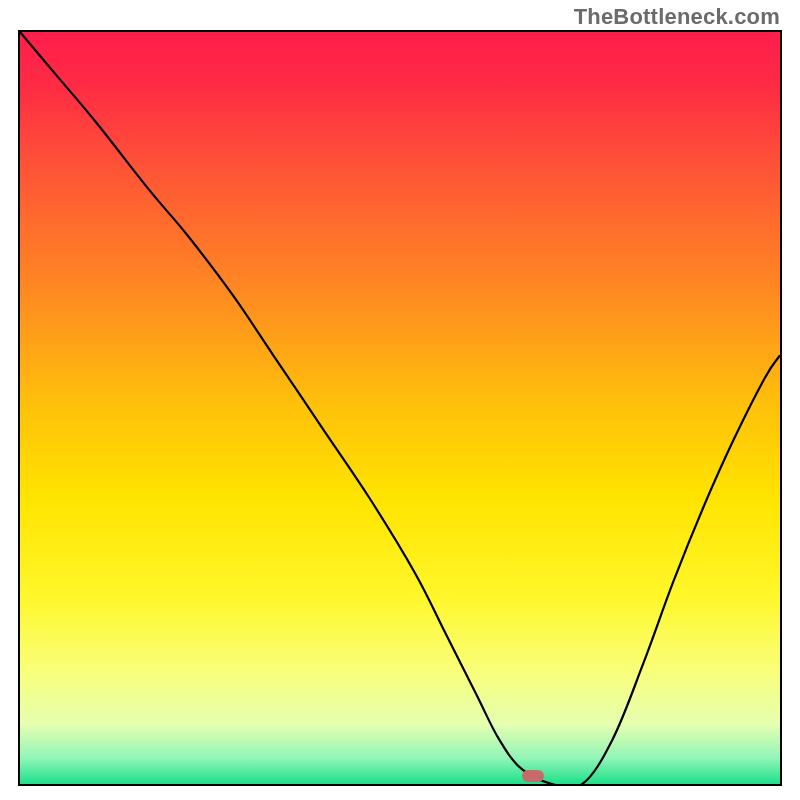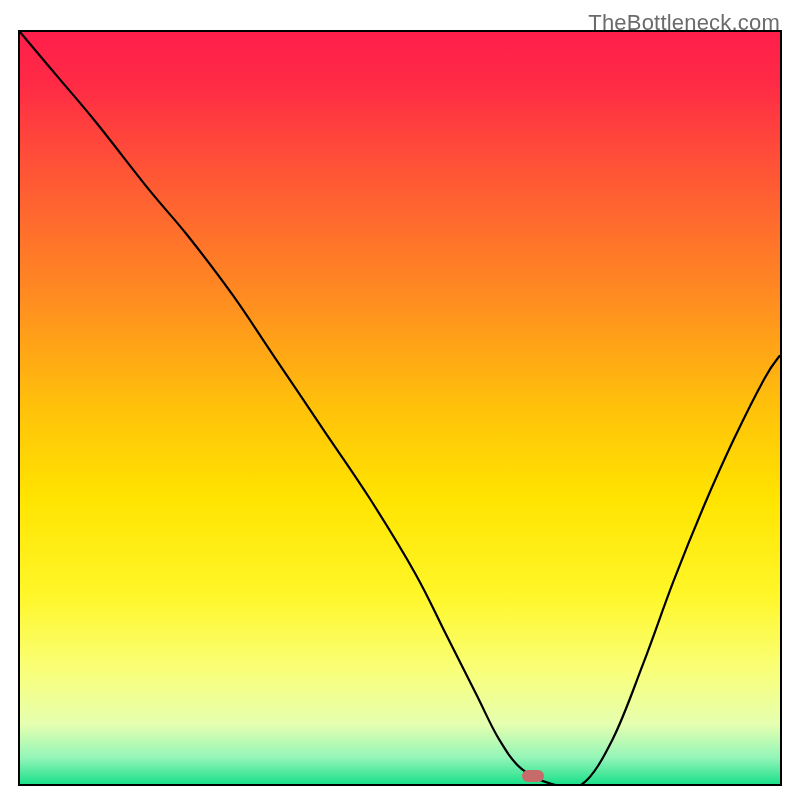--- a/index.html
+++ b/index.html
@@ -5,24 +5,24 @@
   html, body {
     margin: 0;
     padding: 0;
     width: 800px;
     height: 800px;
     background: #ffffff;
     font-family: Arial, Helvetica, sans-serif;
   }
   .watermark {
     position: absolute;
-    top: 10px;
+    top: 4px;
     right: 20px;
     font-size: 22px;
-    font-weight: 400;
+    font-weight: 700;
     color: #6b6b6b;
     letter-spacing: 0.2px;
   }
   .plot-outer {
     position: absolute;
     left: 18px;
     top: 30px;
     width: 764px;
     height: 756px;
     border: 2px solid #000;

